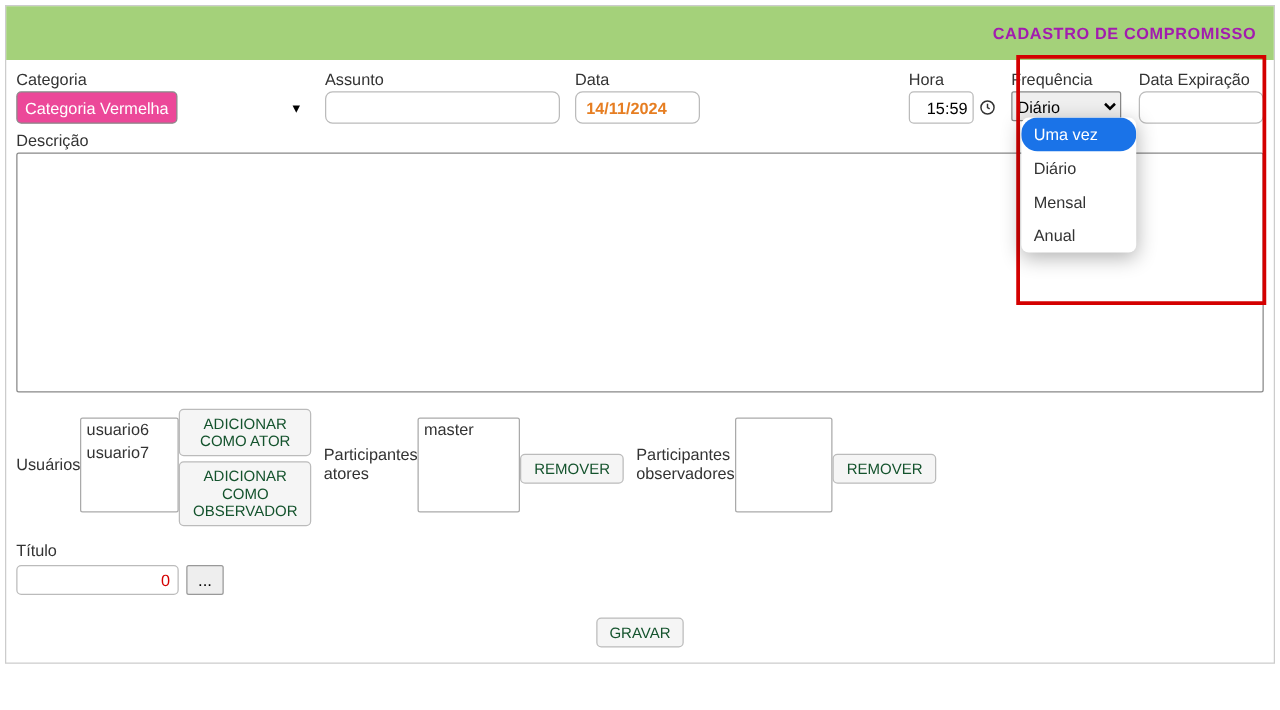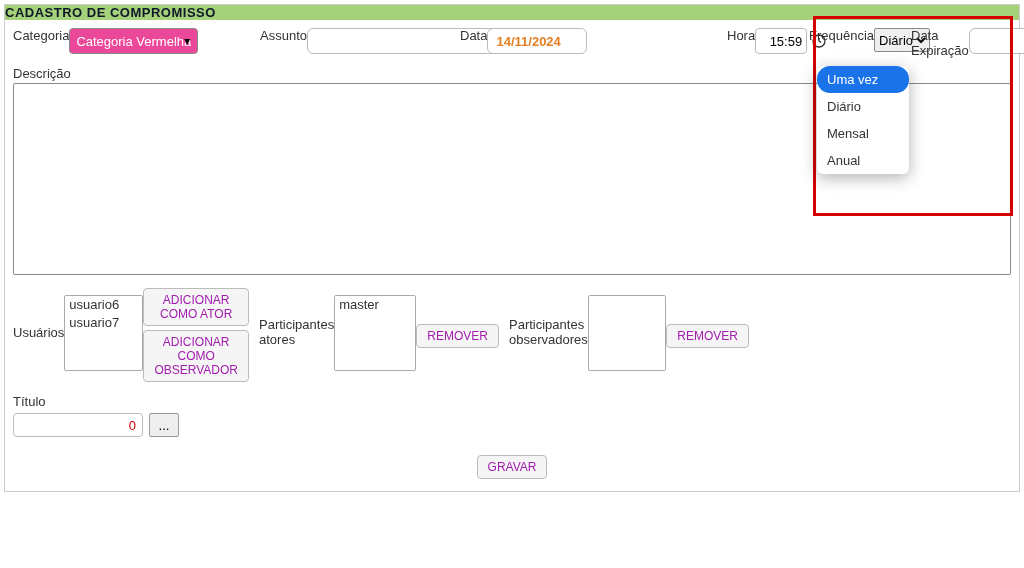--- a/index.html
+++ b/index.html
@@ -1,21 +1,21 @@
 <!DOCTYPE html>
 <html><head>
   <meta charset="utf-8">
   <style>
     * { box-sizing: border-box; margin: 0; padding: 0; font-family: Arial, sans-serif; }
     body { background: #fff; padding: 4px; font-size: 13px; color: #333; }
     .container { border: 1px solid #ccc; width: 1016px; background: #fff; }
-    .header { background: #a4d17a; color: #0f172a; text-align: left; padding: 0; font-weight: bold; letter-spacing: 0.5px; }
+    .header { background: #a4d17a; color: #a21caf; text-align: right; padding: 14px; font-weight: bold; letter-spacing: 0.5px; }
     .form-area { padding: 8px 8px 12px 8px; }
     .row1 { display: flex; gap: 12px; align-items: flex-start; }
-    .col { display: flex; }
+    .col { display: flex; flex-direction: column; }
     .col-cat { width: 235px; }
     .col-assunto { width: 188px; }
     .col-data { width: 238px; }
     .col-hora { width: 70px; margin-left: auto; }
     .col-freq { width: 90px; }
     .col-exp { width: 100px; }
     label.lbl { font-size: 13px; margin-bottom: 2px; }
     .select-cat { background: #ec4899; color: #fff; border: 1px solid #888; border-radius: 4px; height: 26px; padding: 2px 6px; appearance: none; -webkit-appearance: none; position: relative; font-size: 13px; }
     .select-cat-wrap { position: relative; }
     .select-cat-wrap::after { content: '▾'; position: absolute; right: 8px; top: 50%; transform: translateY(-50%); color: #000; pointer-events: none; font-size: 12px; }
@@ -32,21 +32,21 @@
     .desc-label { margin-top: 6px; font-size: 13px; }
     .desc-area { width: 100%; height: 192px; border: 1px solid #888; border-radius: 2px; resize: none; margin-top: 2px; }
     .lists-row { display: flex; gap: 10px; margin-top: 6px; }
     .list-col { display: flex; flex-direction: row; align-items: center; }
     .list-col.c1 { width: 236px; }
     .list-col.c2 { width: 240px; }
     .list-col.c3 { width: 240px; }
     .list-title { font-size: 13px; margin-bottom: 2px; }
     .listbox { width: 100%; height: 76px; border: 1px solid #aaa; border-radius: 2px; overflow-y: scroll; background: #fff; font-size: 13px; }
     .listbox-item { padding: 0 4px; line-height: 18px; }
-    .btn { background: #f5f5f5; border: 1px solid #bbb; border-radius: 4px; padding: 4px 10px; font-size: 12px; cursor: pointer; color: #a21caf; }
+    .btn { background: #f5f5f5; border: 1px solid #bbb; border-radius: 4px; padding: 4px 10px; font-size: 12px; cursor: pointer; color: #14532d; }
     .btn-row { display: flex; flex-direction: column; gap: 4px; margin-top: 4px; align-items: flex-start; width: 100%; }
     .btn-remove { margin-top: 6px; }
     .titulo-row { margin-top: 12px; display: flex; flex-direction: column; align-items: flex-start; }
     .titulo-group { display: flex; align-items: center; gap: 6px; margin-top: 2px; }
     .titulo-input { border: 1px solid #bbb; border-radius: 4px; height: 24px; width: 130px; padding: 2px 6px; text-align: right; color: #d40000; font-size: 13px; }
     .btn-dots { border: 1px solid #999; background: #eee; height: 24px; width: 30px; border-radius: 2px; cursor: pointer; }
     .gravar-row { text-align: center; margin-top: 18px; }
     .form-wrap { position: relative; }
   </style>
 </head>

